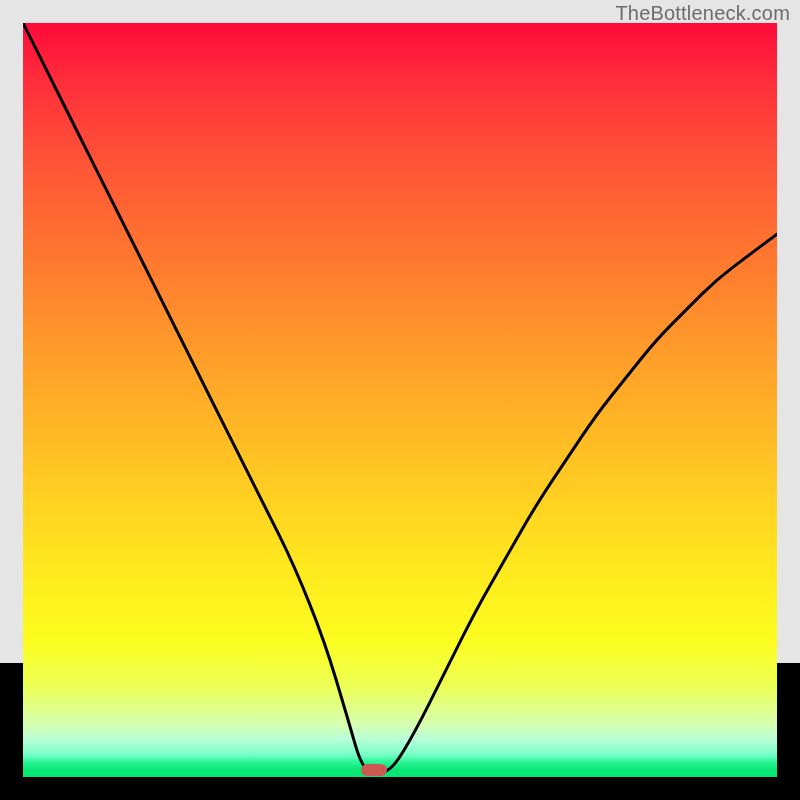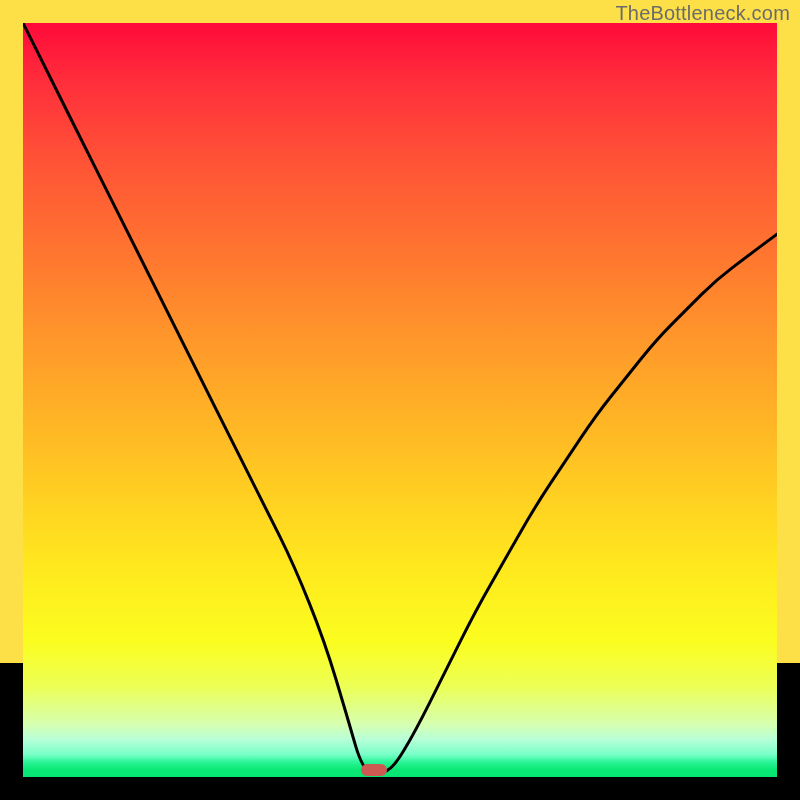--- a/index.html
+++ b/index.html
@@ -10,21 +10,21 @@
     background: #000;
     overflow: hidden;
     font-family: Arial, Helvetica, sans-serif;
   }
   .frame {
     position: absolute;
     left: 0;
     top: 0;
     width: 800px;
     height: 663px;
-    background: #fde047;
+    background: #e5e5e5;
   }
   .plot {
     position: absolute;
     left: 23px;
     top: 23px;
     width: 754px;
     height: 754px;
     background: linear-gradient(to bottom,
       #ff0a3a 0%,
       #ff2f3b 8%,

